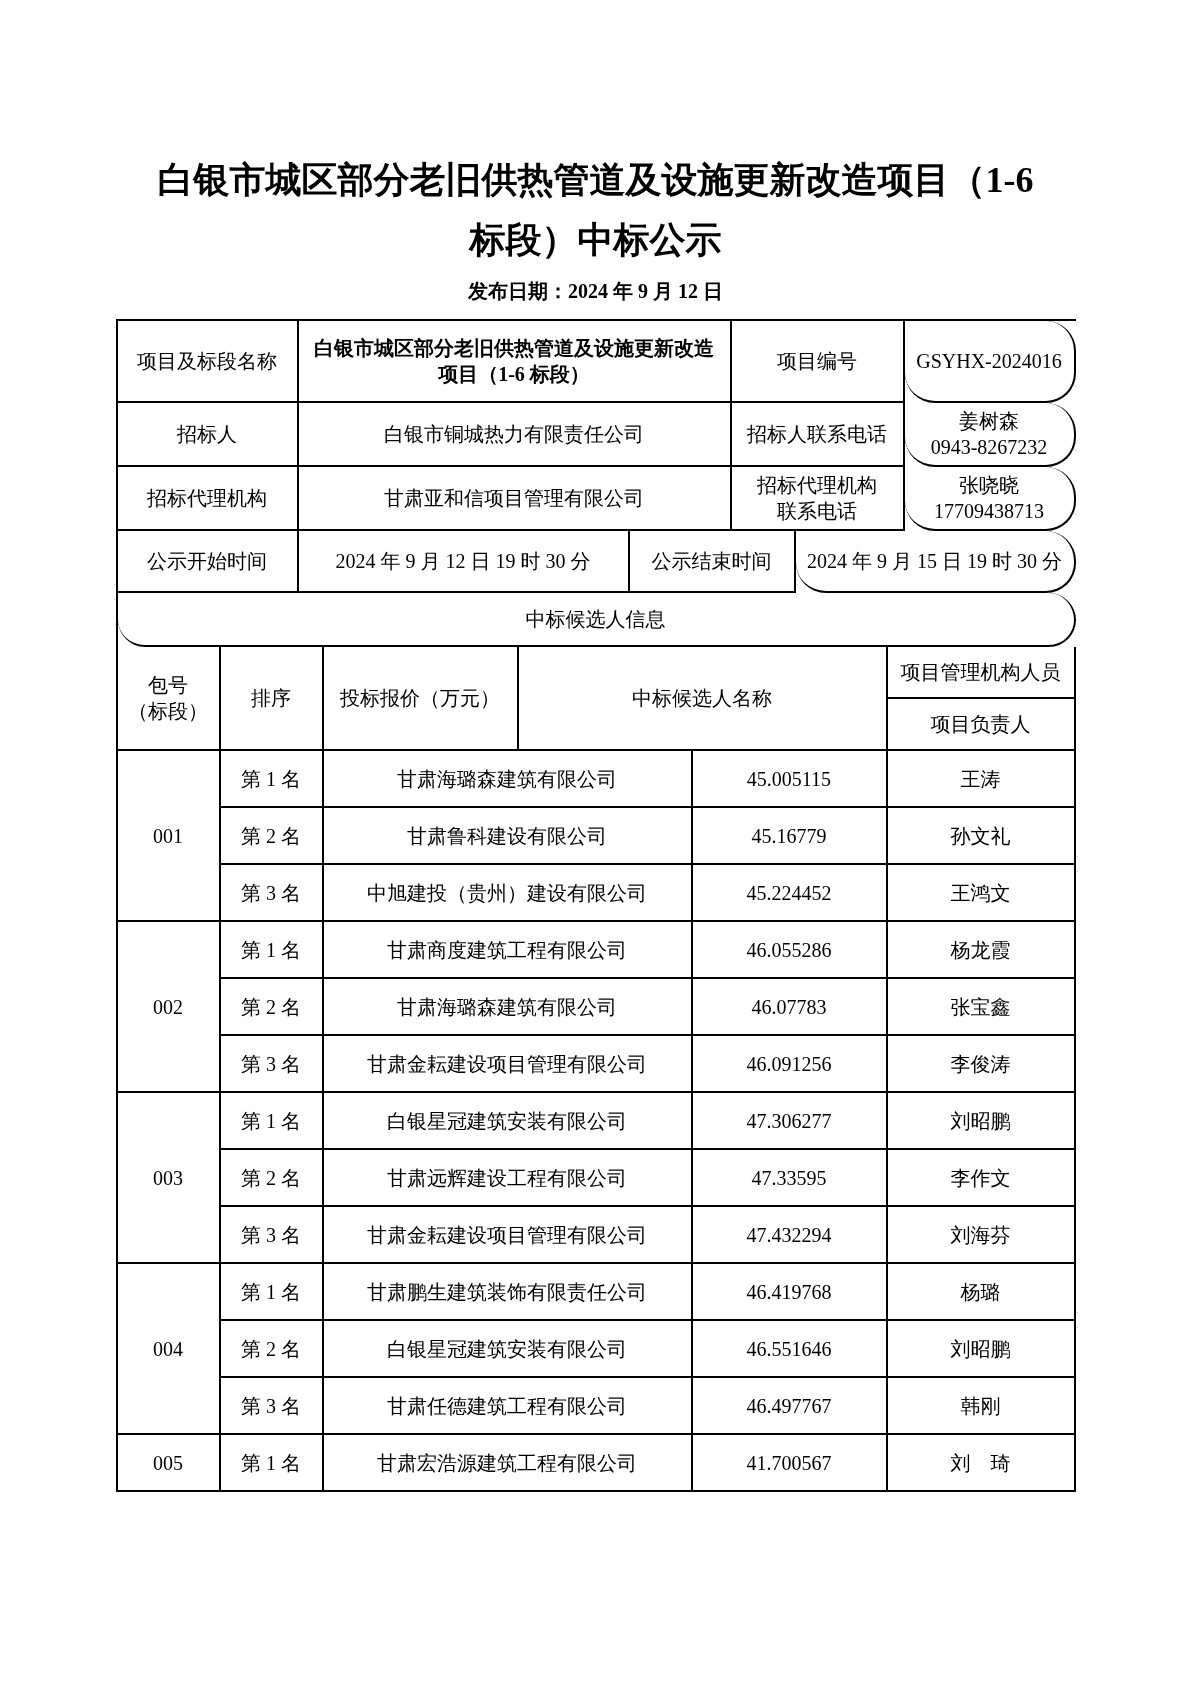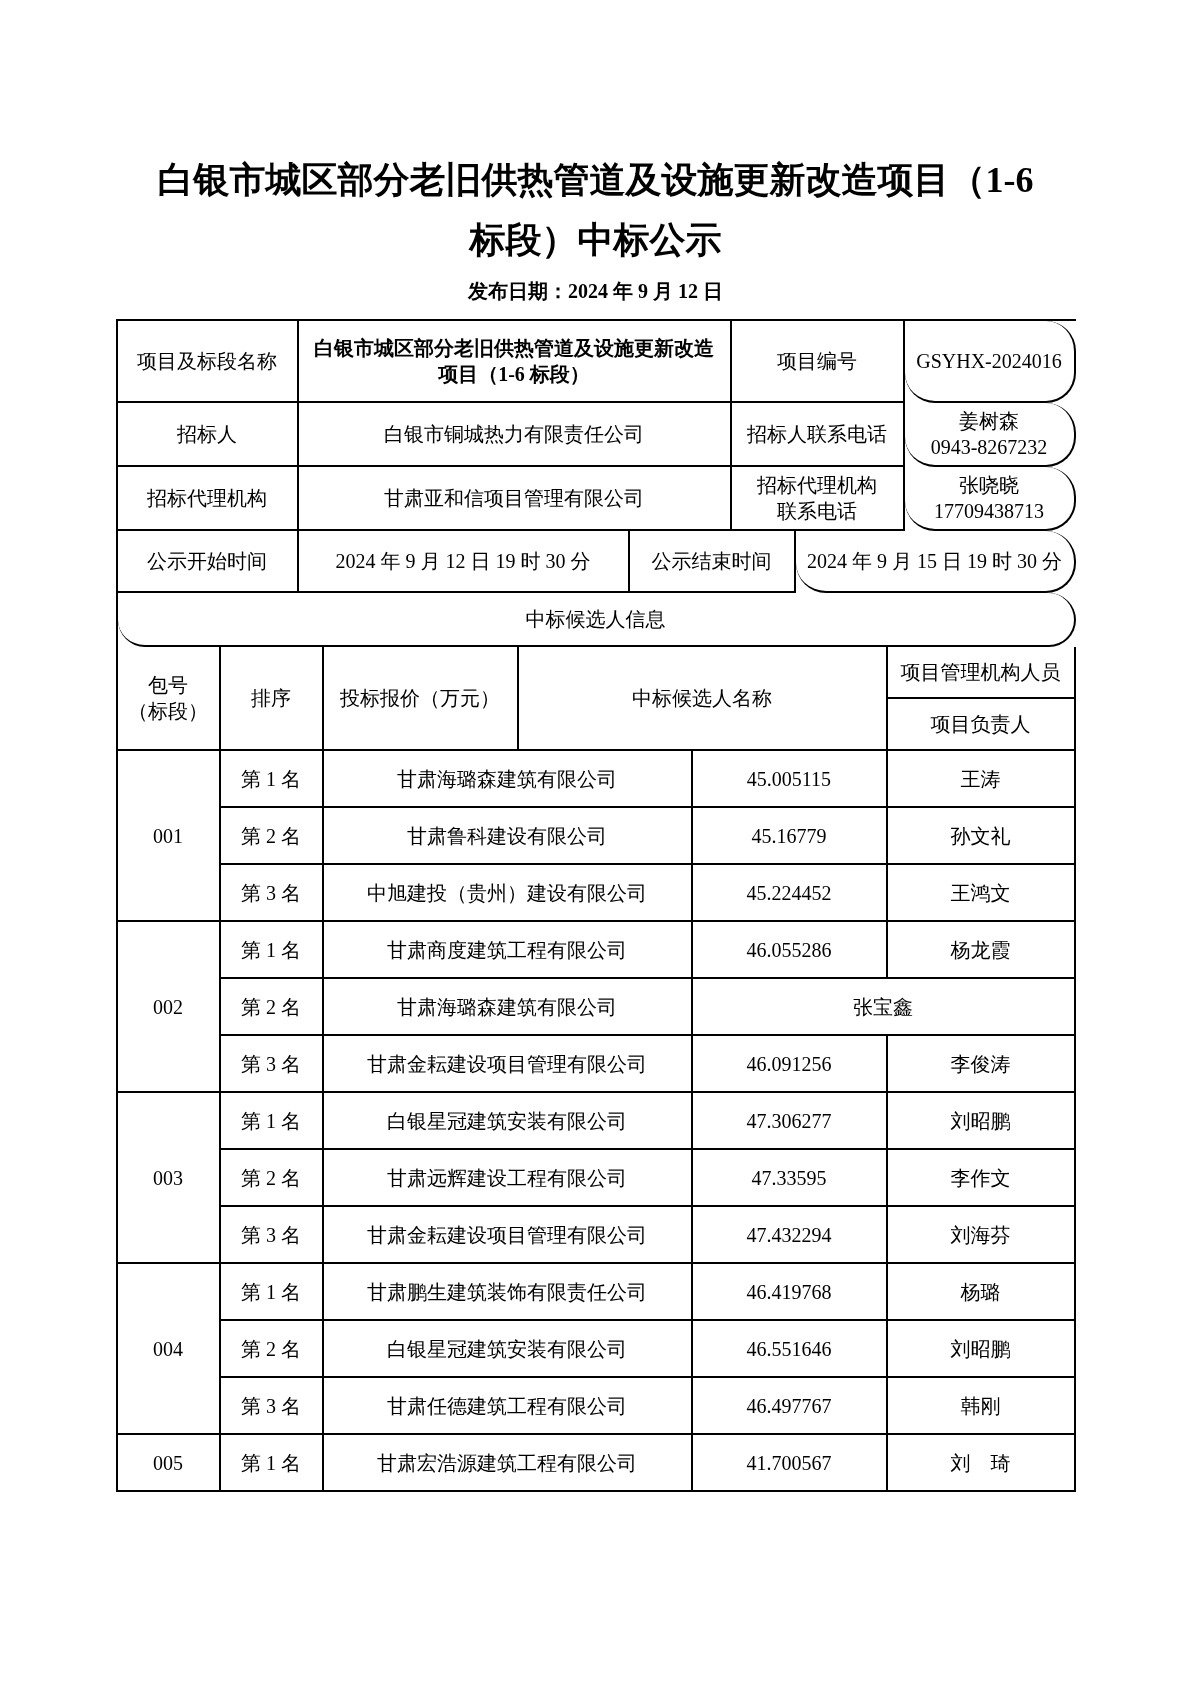--- a/index.html
+++ b/index.html
@@ -160,20 +160,21 @@
       <div class="group-rows">
         <div class="crow">
           <div class="cell c-rank">第 1 名</div>
           <div class="cell c-name">甘肃商度建筑工程有限公司</div>
           <div class="cell c-price num">46.055286</div>
           <div class="cell c-mgr">杨龙霞</div>
         </div>
         <div class="crow">
           <div class="cell c-rank">第 2 名</div>
           <div class="cell c-name">甘肃海璐森建筑有限公司</div>
+          <div class="cell c-price num">46.07783</div>
           <div class="cell c-mgr">张宝鑫</div>
         </div>
         <div class="crow">
           <div class="cell c-rank">第 3 名</div>
           <div class="cell c-name">甘肃金耘建设项目管理有限公司</div>
           <div class="cell c-price num">46.091256</div>
           <div class="cell c-mgr">李俊涛</div>
         </div>
       </div>
     </div>

